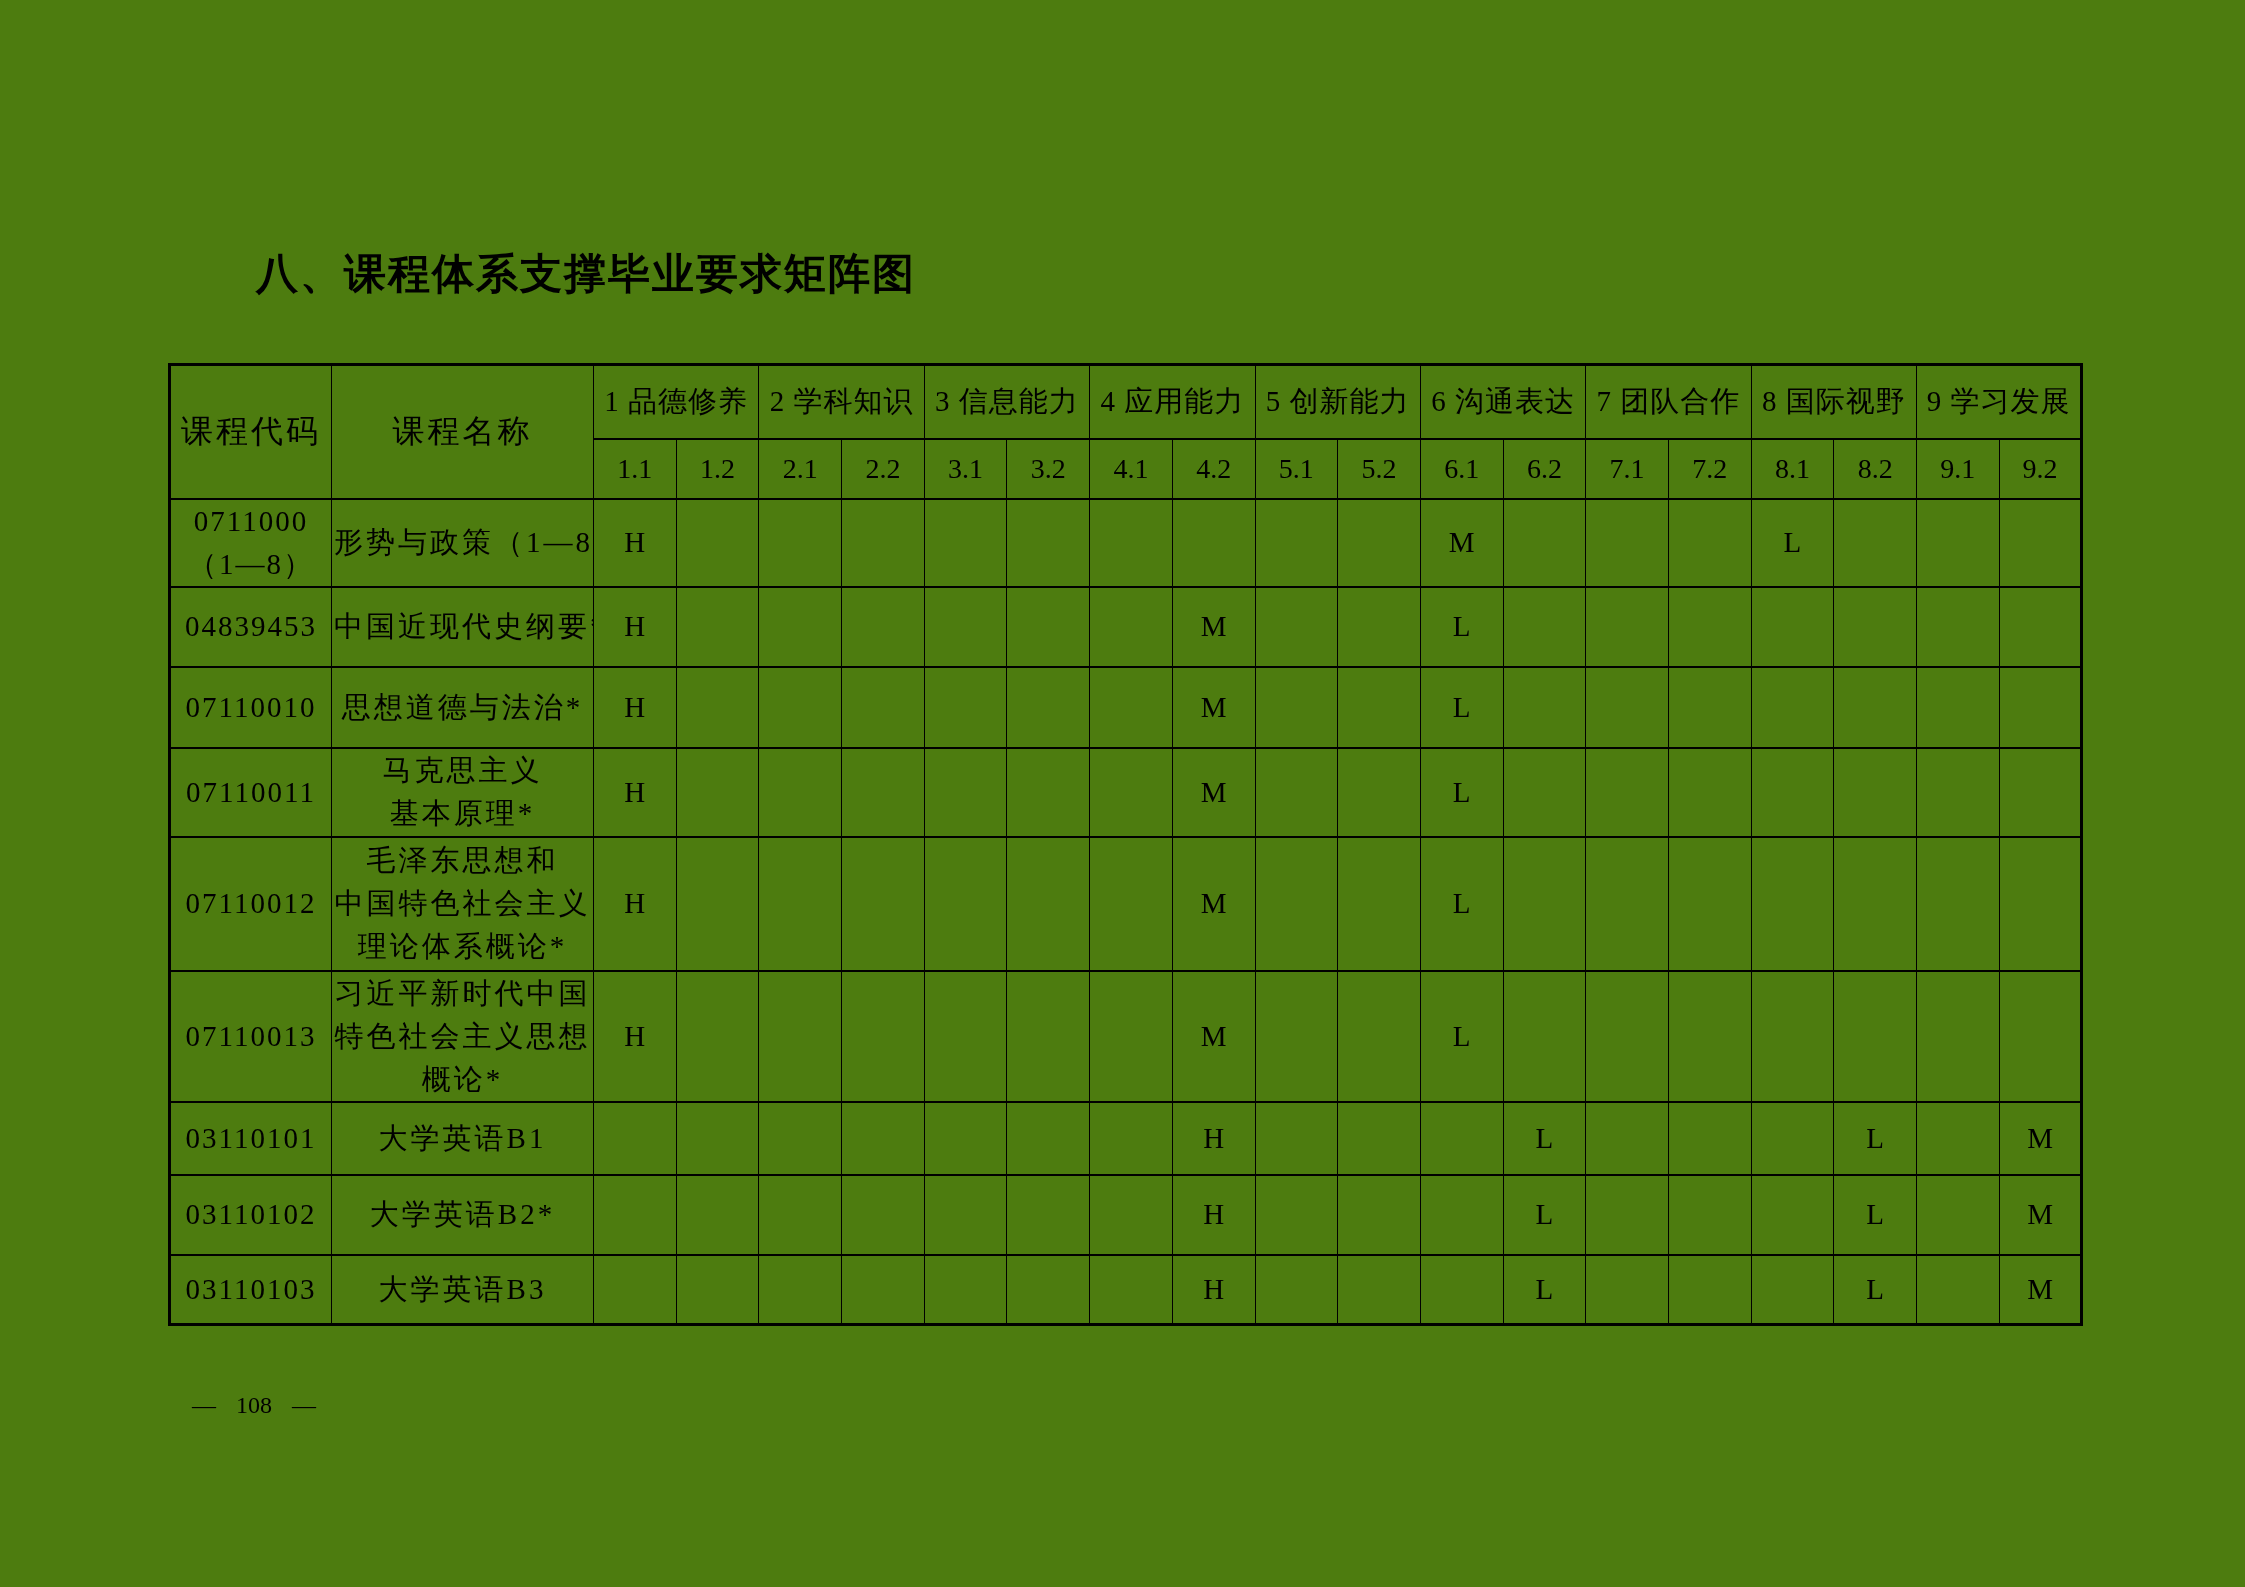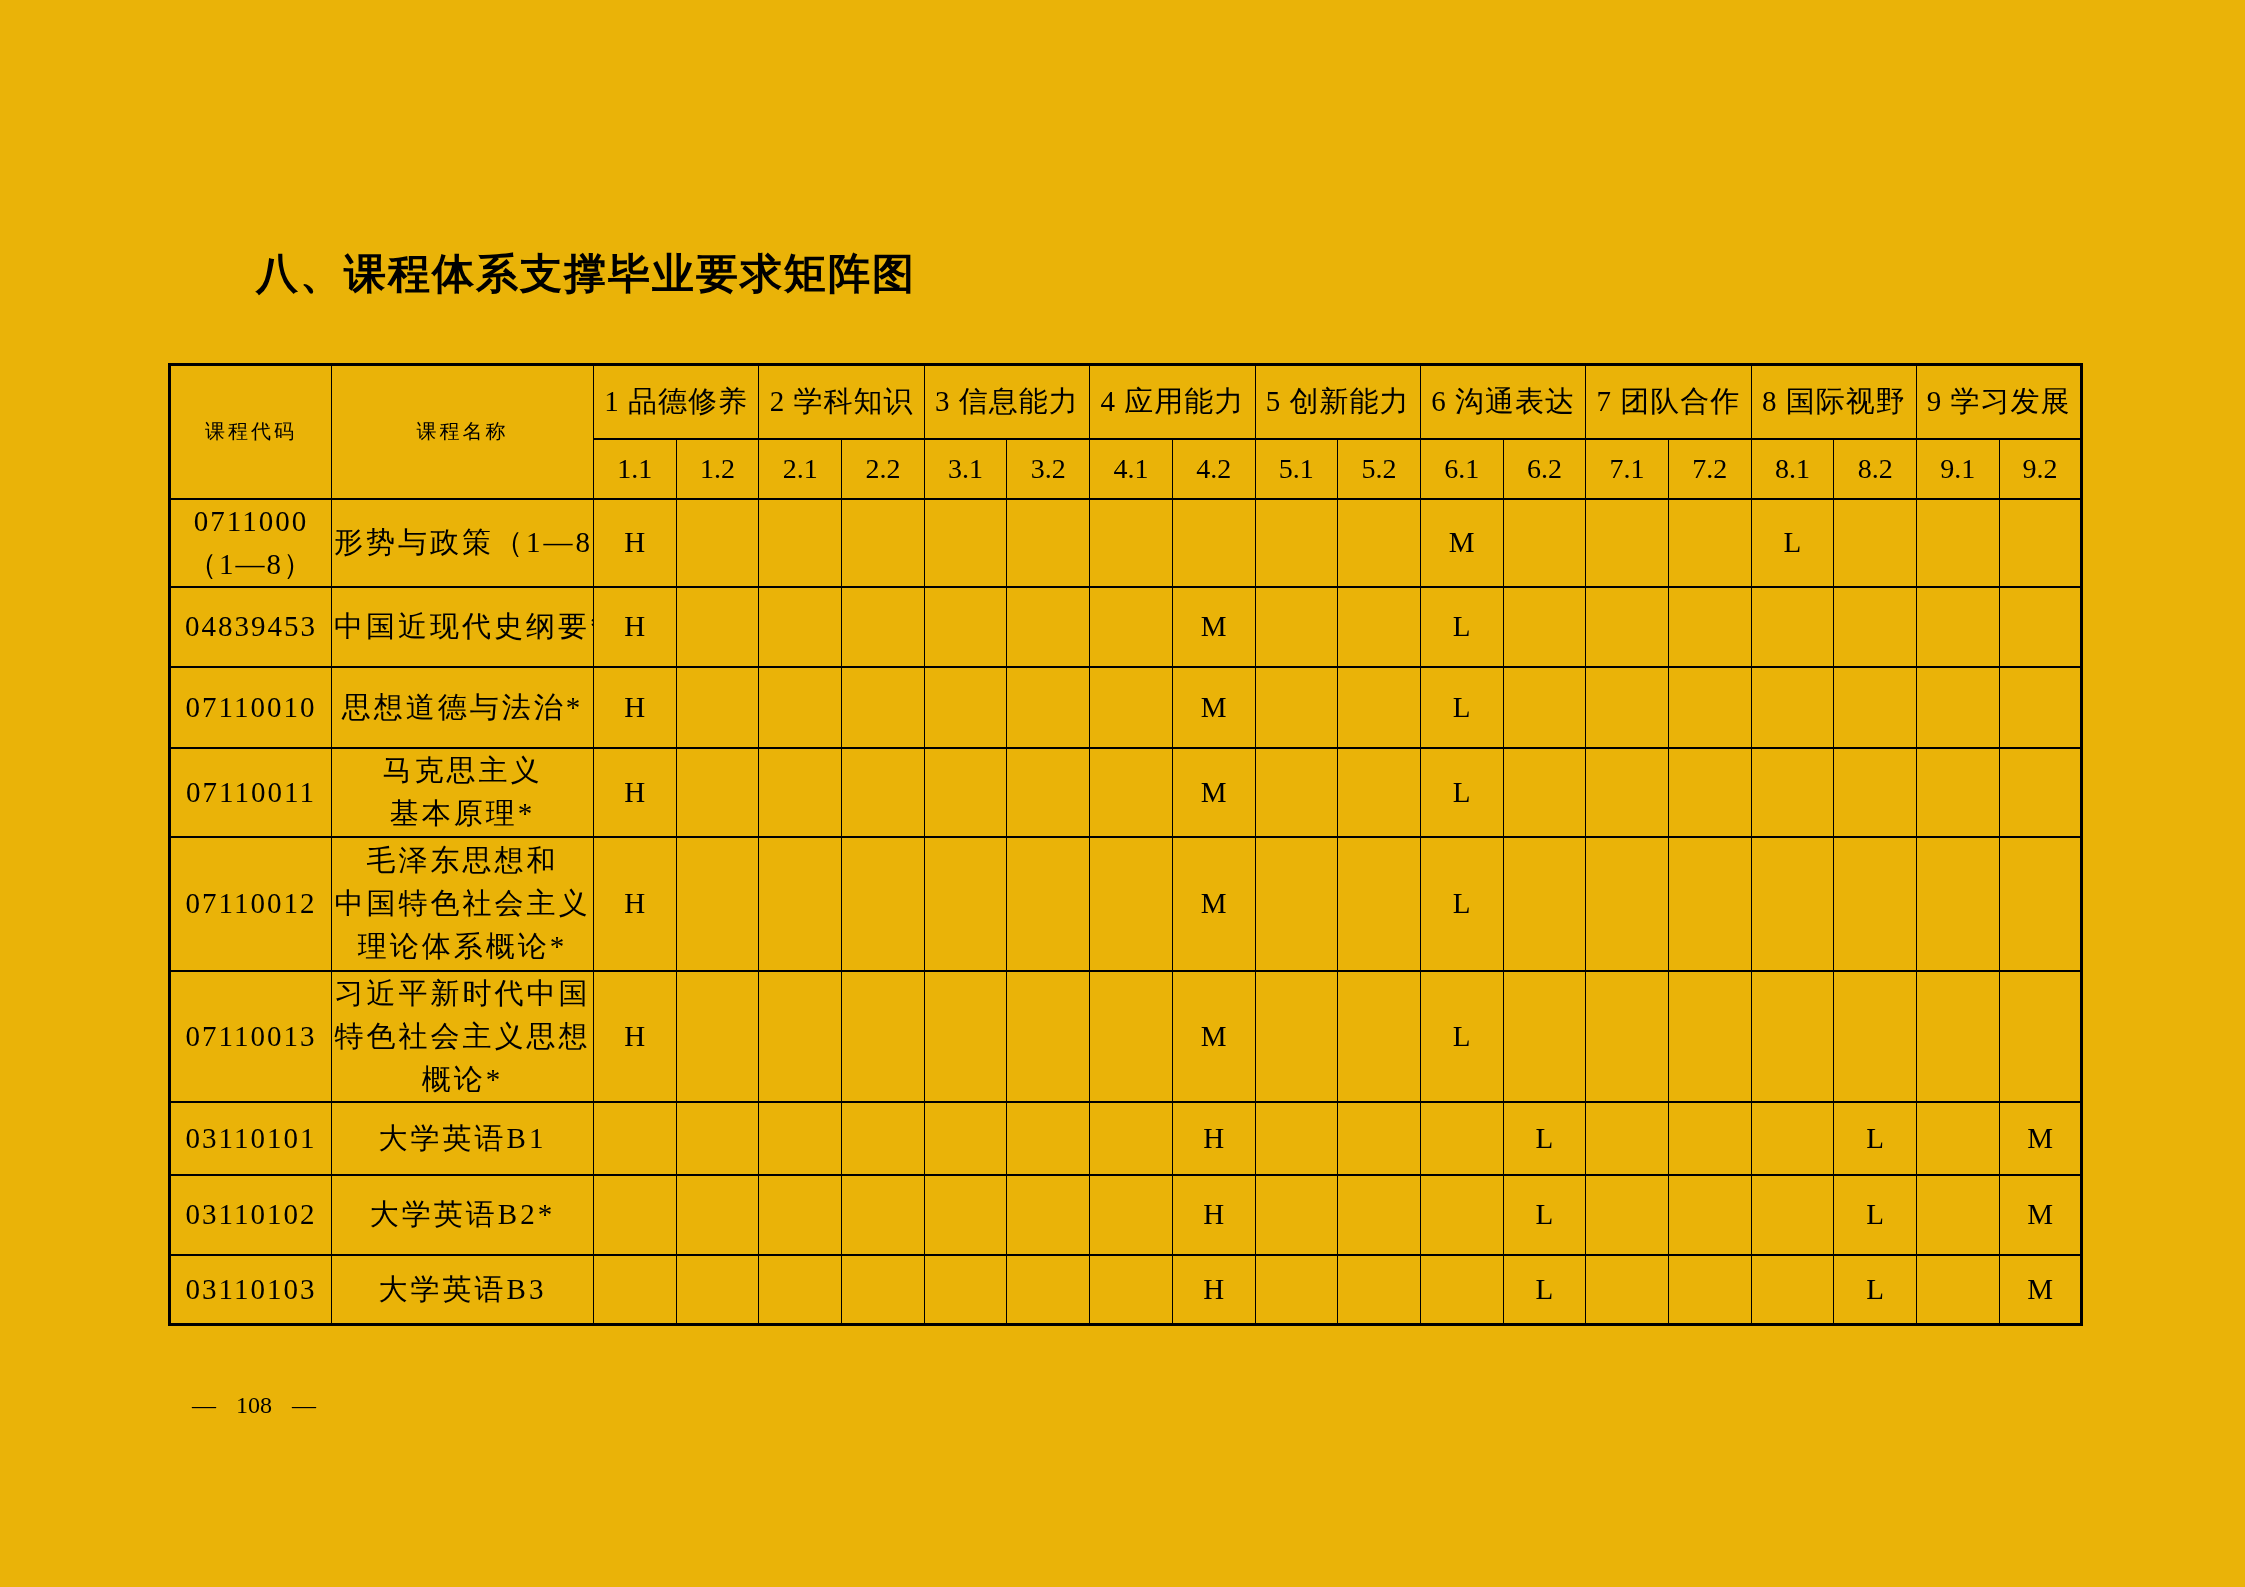--- a/index.html
+++ b/index.html
@@ -1,19 +1,19 @@
 <!DOCTYPE html>
 <html><head>
 <meta charset="utf-8">
 <style>
   html,body { margin:0; padding:0; background:#e8e8e8; }
   .page {
     position:relative;
     width:2245px; height:1587px;
-    background:#eab308;
+    background:#4d7c0f;
     font-family:"Liberation Serif", serif;
     color:#000;
     overflow:hidden;
   }
   .doc-title {
     position:absolute;
     left:256px; top:250px;
     margin:0;
     font-family:"Liberation Sans", sans-serif;
     font-weight:bold;
@@ -39,21 +39,21 @@
     text-align:center;
     vertical-align:middle;
     font-weight:normal;
     overflow:hidden;
   }
   tr.group-row   { height:74px; }
   tr.sub-row     { height:60px; }
   th.label-th {
     font-family:Liberation Mono, monospace;
     font-weight:bold;
-    font-size:20px;
+    font-size:32px;
     letter-spacing:3px;
   }
   th.group-th {
     font-family:Liberation Serif, serif;
     font-weight:normal;
     font-size:29px;
     letter-spacing:1px;
     white-space:nowrap;
   }
   th.sub-th {

